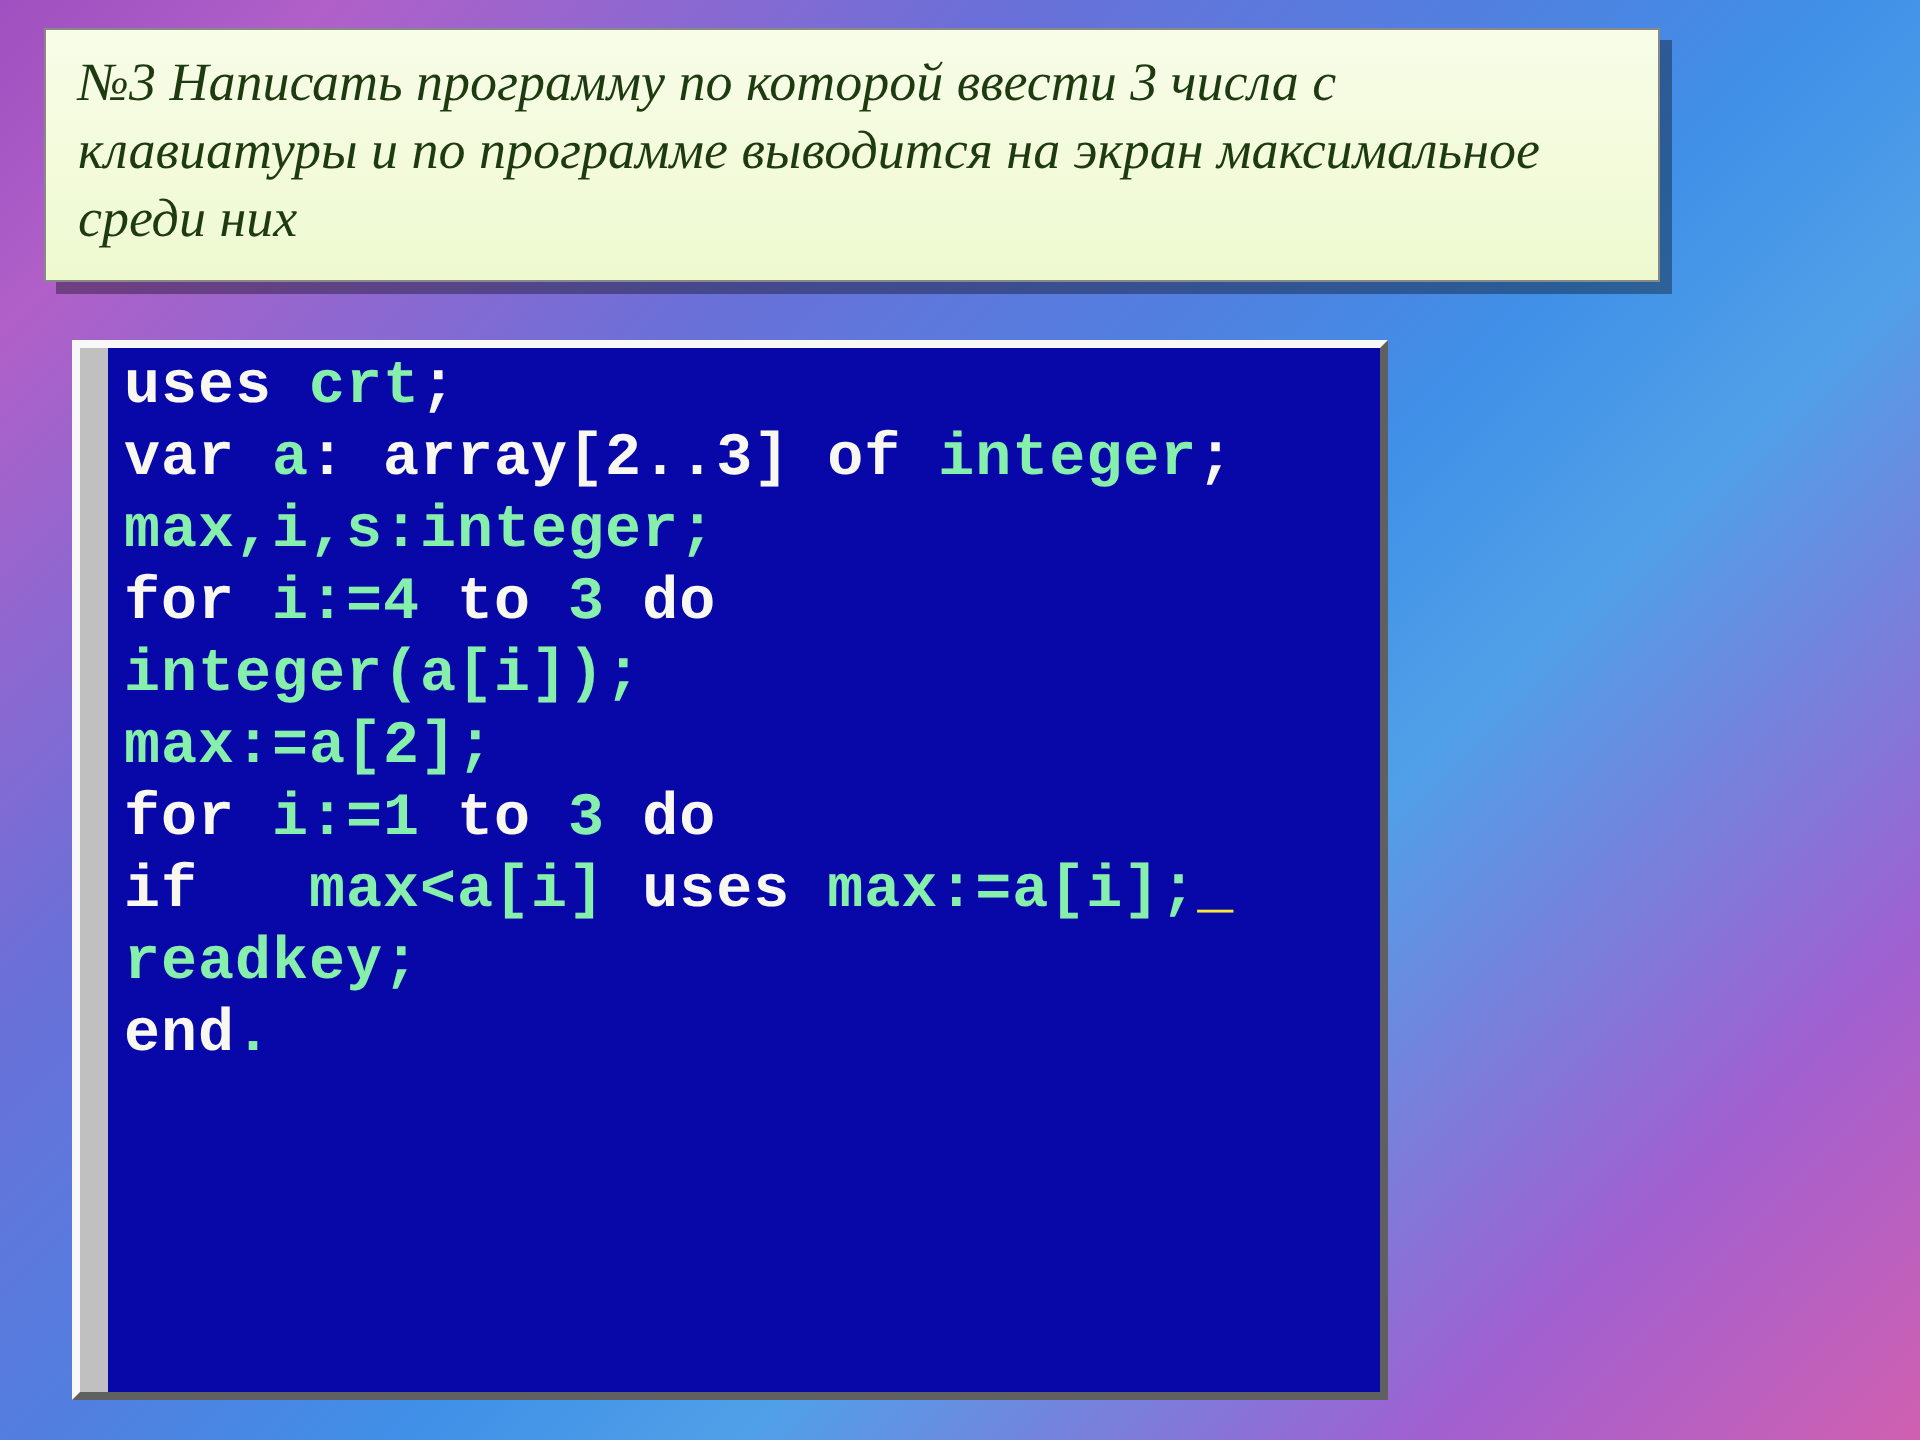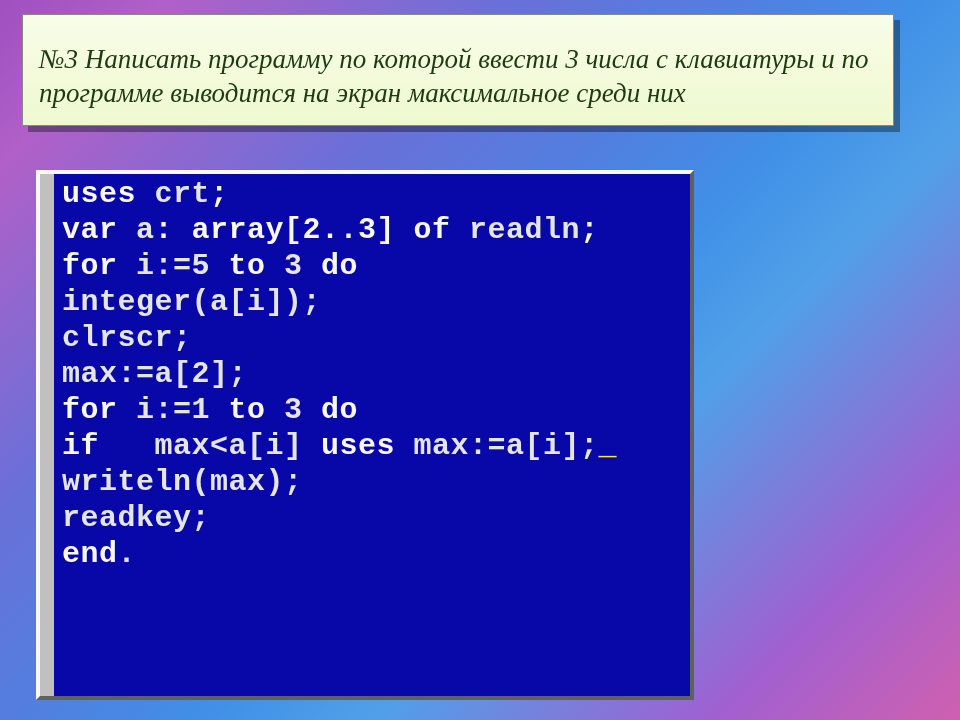--- a/index.html
+++ b/index.html
@@ -21,25 +21,25 @@
       #4090e8 55%,
       #50a0e8 65%,
       #a060d0 85%,
       #d060b0 100%);
     position: relative;
   }
   .task-box {
     position: absolute;
     left: 22px;
     top: 14px;
-    width: 872px;
+    width: 808px;
     background: linear-gradient(#f8fde8, #eef9d0);
     border: 1px solid #888;
     box-shadow: 6px 6px 0 rgba(0,0,0,0.35);
-    padding: 28px 16px 14px 16px;
+    padding: 10px 16px 14px 16px;
     box-sizing: border-box;
   }
   .task-text {
     color: #1e3a10;
     font-style: italic;
     font-size: 27px;
     line-height: 1.25;
   }
   .code-wrap {
     position: absolute;
@@ -63,41 +63,40 @@
   }
   .code-inner .line {
     font-family: "Courier New", monospace;
     font-weight: bold;
     font-size: 30px;
     line-height: 36px;
     white-space: pre;
     letter-spacing: 0.5px;
   }
   .w  { color: #f8f8f0; }
-  .y  { color: #e5e5e5; }
+  .y  { color: #86efac; }
   .cur { color: #f8e838; }
 </style>
 </head>
 <body>
 
 <div class="stage">
 
   <div class="task-box">
     <div class="task-text">№3  Написать программу по которой ввести 3 числа с клавиатуры и по программе выводится на экран максимальное среди них</div>
   </div>
 
   <div class="code-wrap">
     <div class="code-inner">
       <div class="line"><span class="w">uses </span><span class="y">crt</span><span class="w">;</span></div>
-      <div class="line"><span class="w">var </span><span class="y">a</span><span class="w">: array[2..3] </span><span class="w">of </span><span class="y">readln</span><span class="w">;</span></div>
-      <div class="line"><span class="w">for </span><span class="y">i:=5</span><span class="w"> to </span><span class="y">3</span><span class="w"> do</span></div>
+      <div class="line"><span class="w">var </span><span class="y">a</span><span class="w">: array[2..3] </span><span class="w">of </span><span class="y">integer</span><span class="w">;</span></div>
+      <div class="line"><span class="y">max,i,s:integer;</span></div>
+      <div class="line"><span class="w">for </span><span class="y">i:=4</span><span class="w"> to </span><span class="y">3</span><span class="w"> do</span></div>
       <div class="line"><span class="y">integer(a[i]);</span></div>
-      <div class="line"><span class="y">clrscr;</span></div>
       <div class="line"><span class="y">max:=a[2];</span></div>
       <div class="line"><span class="w">for </span><span class="y">i:=1</span><span class="w"> to </span><span class="y">3</span><span class="w"> do</span></div>
       <div class="line"><span class="w">if</span><span class="y">   max&lt;a[i] </span><span class="w">uses </span><span class="y">max:=a[i];</span><span class="cur">_</span></div>
-      <div class="line"><span class="y">writeln(max);</span></div>
       <div class="line"><span class="y">readkey;</span></div>
       <div class="line"><span class="w">end</span><span class="y">.</span></div>
     </div>
   </div>
 
 </div>
 
 </body></html>

